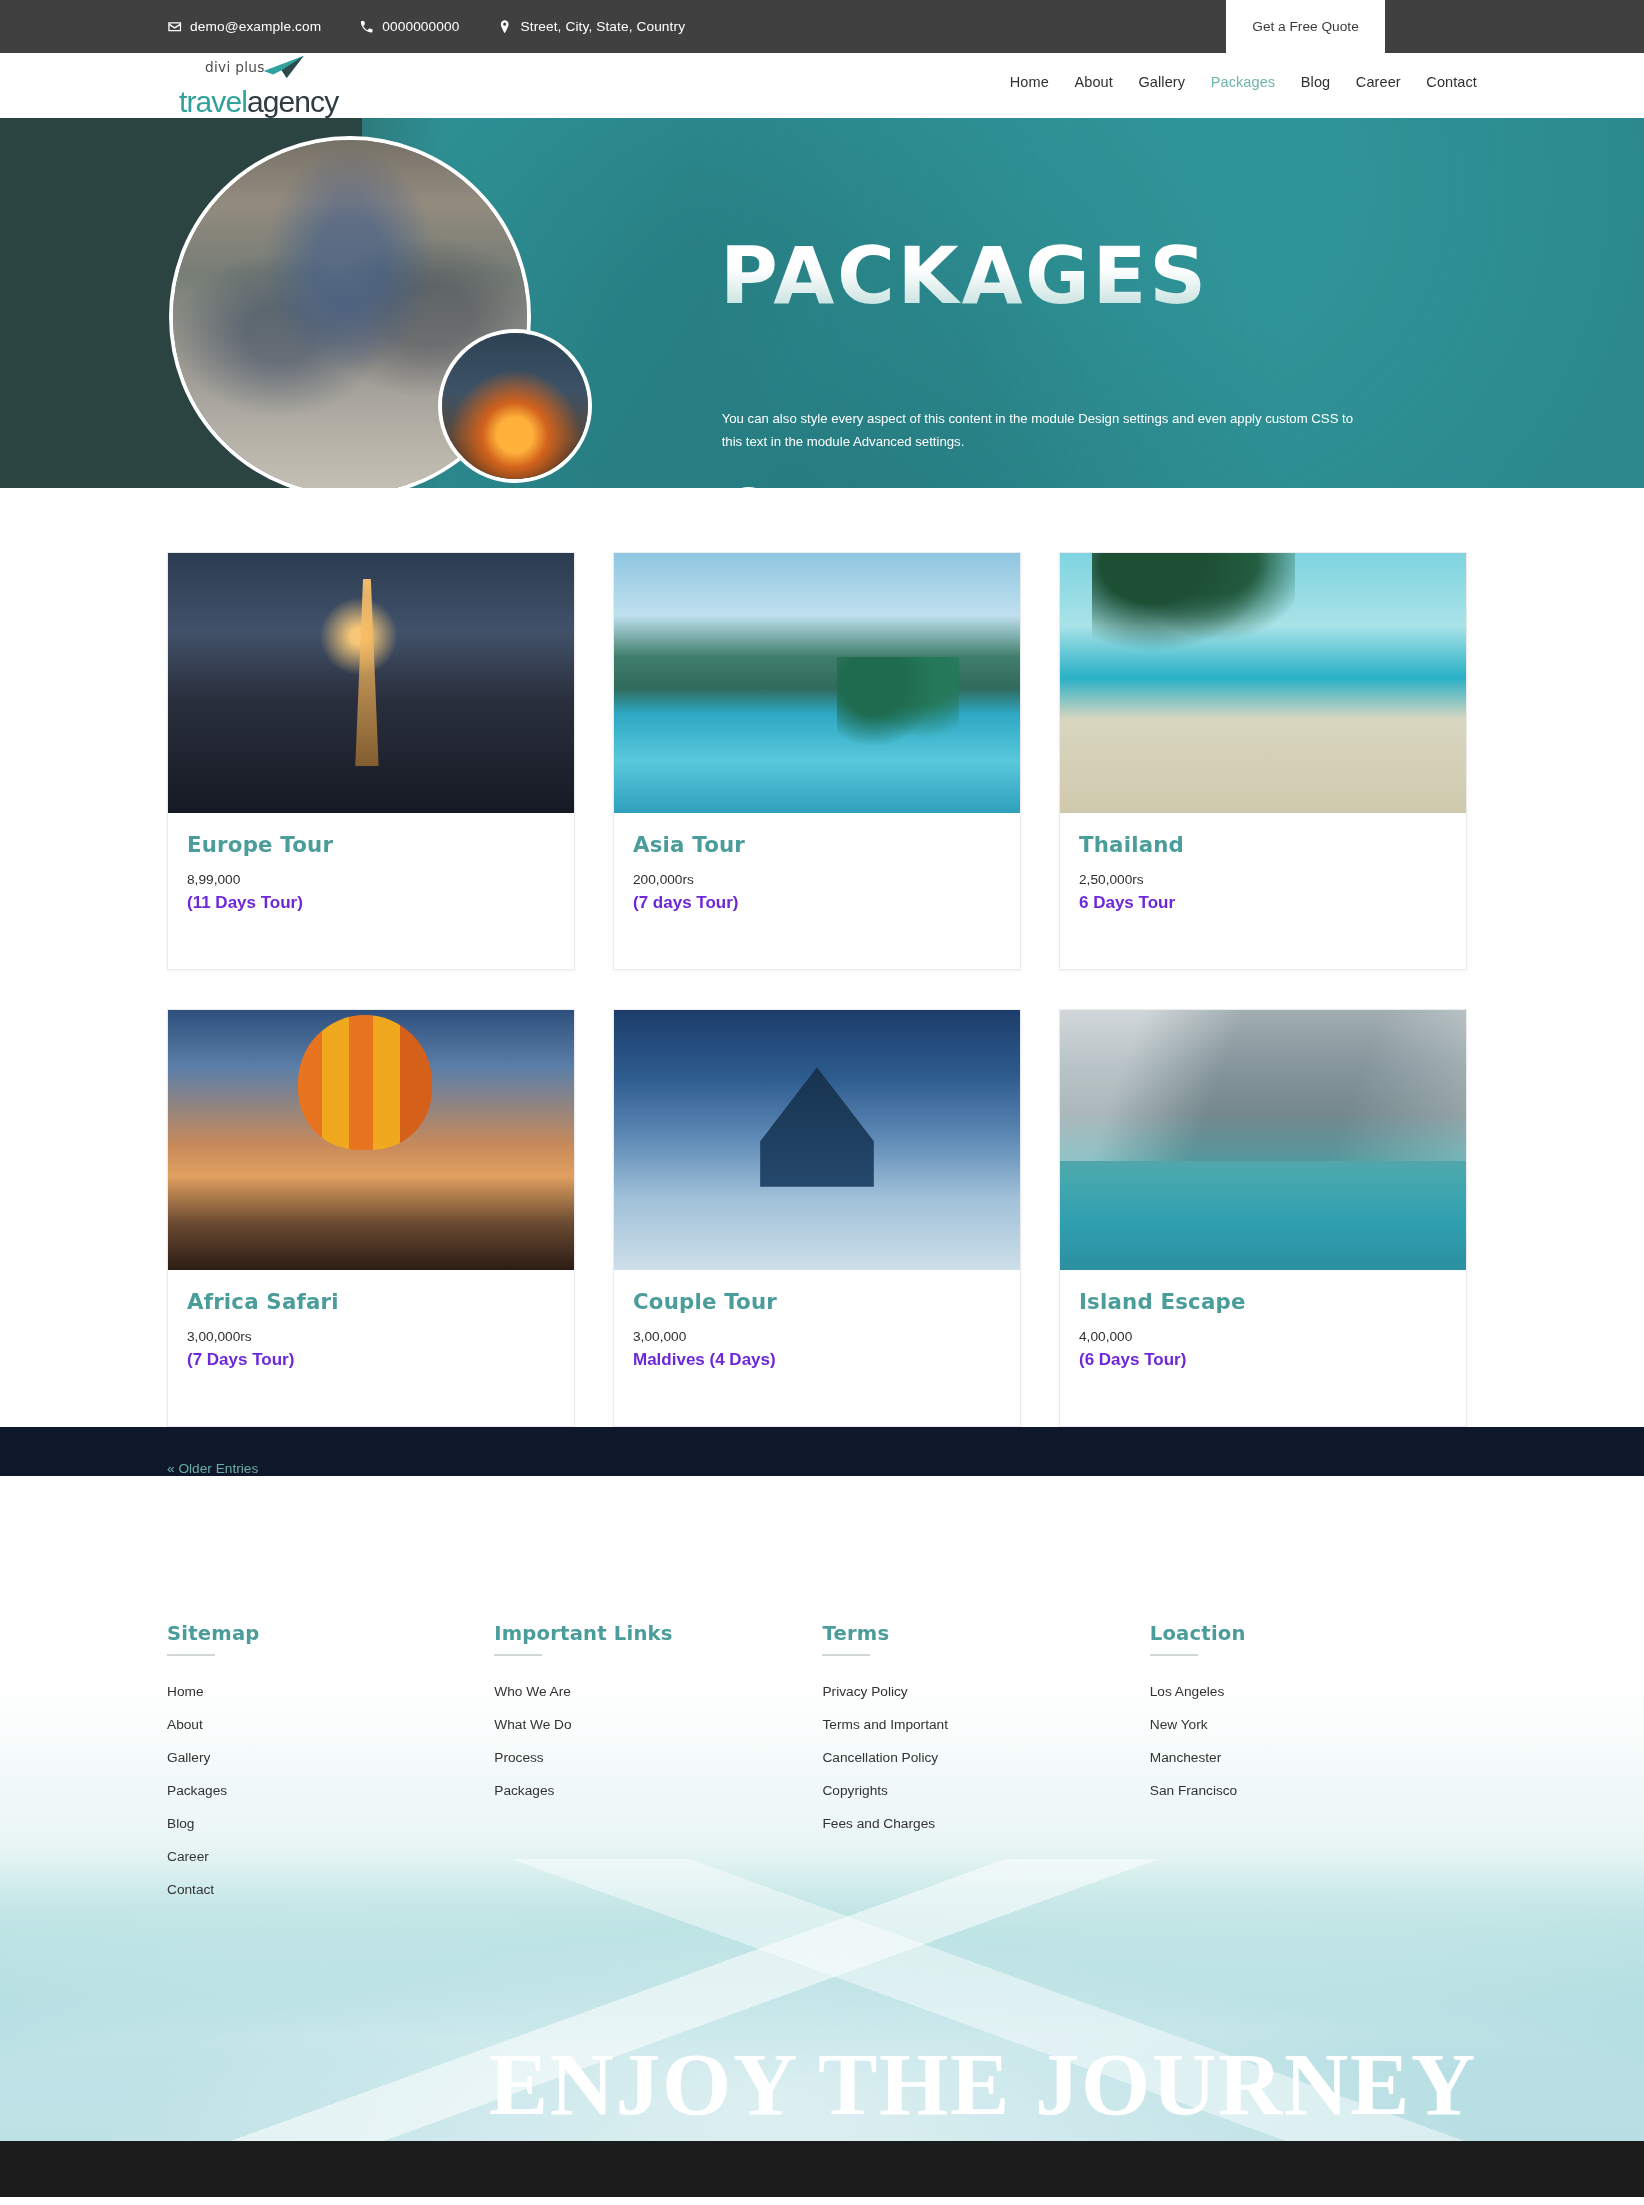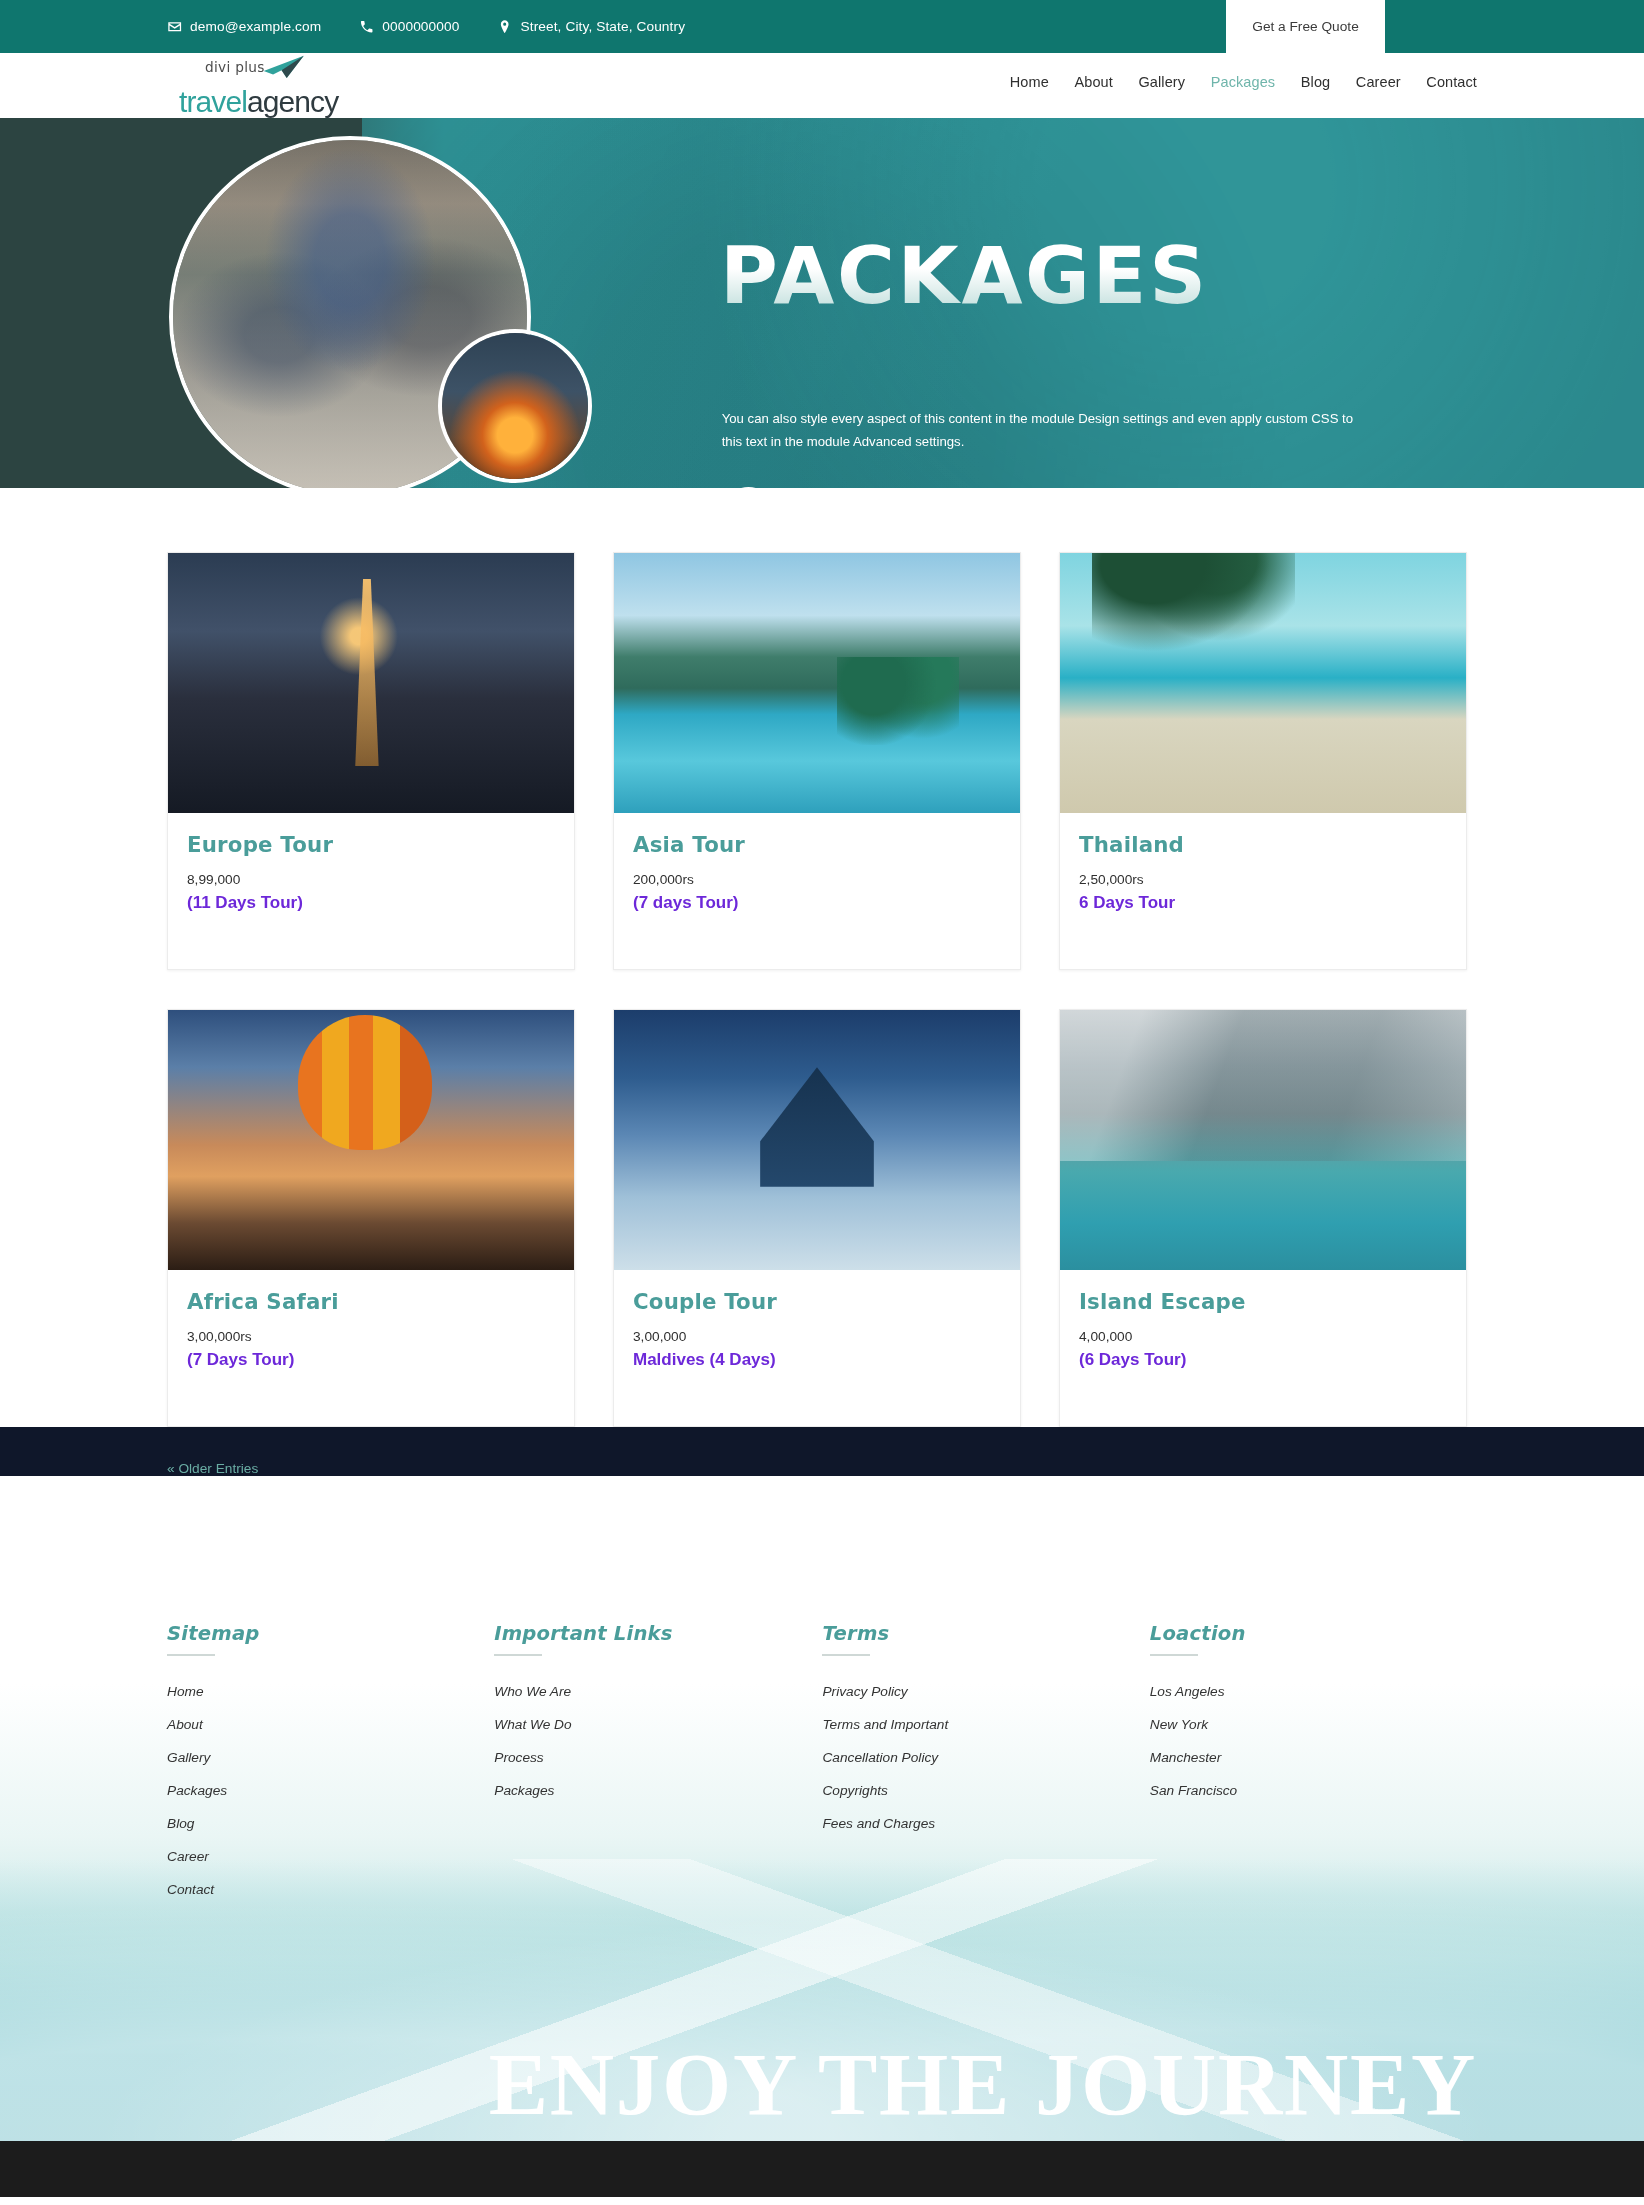--- a/index.html
+++ b/index.html
@@ -13,21 +13,21 @@
     width:1644px;
     min-height:2205px;
     background:#ffffff;
     position:relative;
     overflow:hidden;
   }
 
   
   .topbar {
     height:53px;
-    background:#0f766e;
+    background:#404040;
     display:flex;
     align-items:center;
     padding-left:167px;
     position:relative;
   }
   .tb-group { display:flex; align-items:center; gap:38px; }
   .tb-item { display:flex; align-items:center; gap:7.7px; color:#ffffff; font-size:13.7px; letter-spacing:0.1px;}
   .tb-ic { width:15.4px; height:15.4px; display:block; flex:none; }
   .tb-ic svg { display:block; width:15.4px; height:15.4px; fill:#ffffff; }
   .quote-btn {
@@ -207,21 +207,21 @@
   }
   .mountains:before{
     content:""; position:absolute; left:-4%; bottom:0; width:108%; height:100%;
     background:
       linear-gradient(160deg, transparent 0 42%, rgba(255,255,255,.55) 42% 48%, transparent 48%),
       linear-gradient(-160deg, transparent 0 40%, rgba(255,255,255,.45) 40% 47%, transparent 47%),
       radial-gradient(ellipse at 22% 100%, rgba(255,255,255,.5) 0 26%, transparent 60%),
       radial-gradient(ellipse at 74% 100%, rgba(255,255,255,.45) 0 28%, transparent 62%);
   }
   .fcols{ position:relative; z-index:2; display:flex; }
-  .fcol{ width:342px;font-style:italic; }
+  .fcol{ width:342px; }
   .fcol:nth-child(2){ width:343px; }
   .fcol:nth-child(3){ width:342px; }
   .fcol-title{
     font-size:19.6px; font-weight:bold; color:#4a9d9a; letter-spacing:0.2px;
     font-family:"DejaVu Sans", sans-serif;
   }
   .fcol-rule{ width:48px; height:1.7px; background:#cfd8d6; margin:9.4px 0 28px 0; }
   .fcol ul{ list-style:none; }
   .fcol li{ margin-bottom:18px; }
   .fcol li a{ color:#333333; text-decoration:none; font-size:13.7px; }

